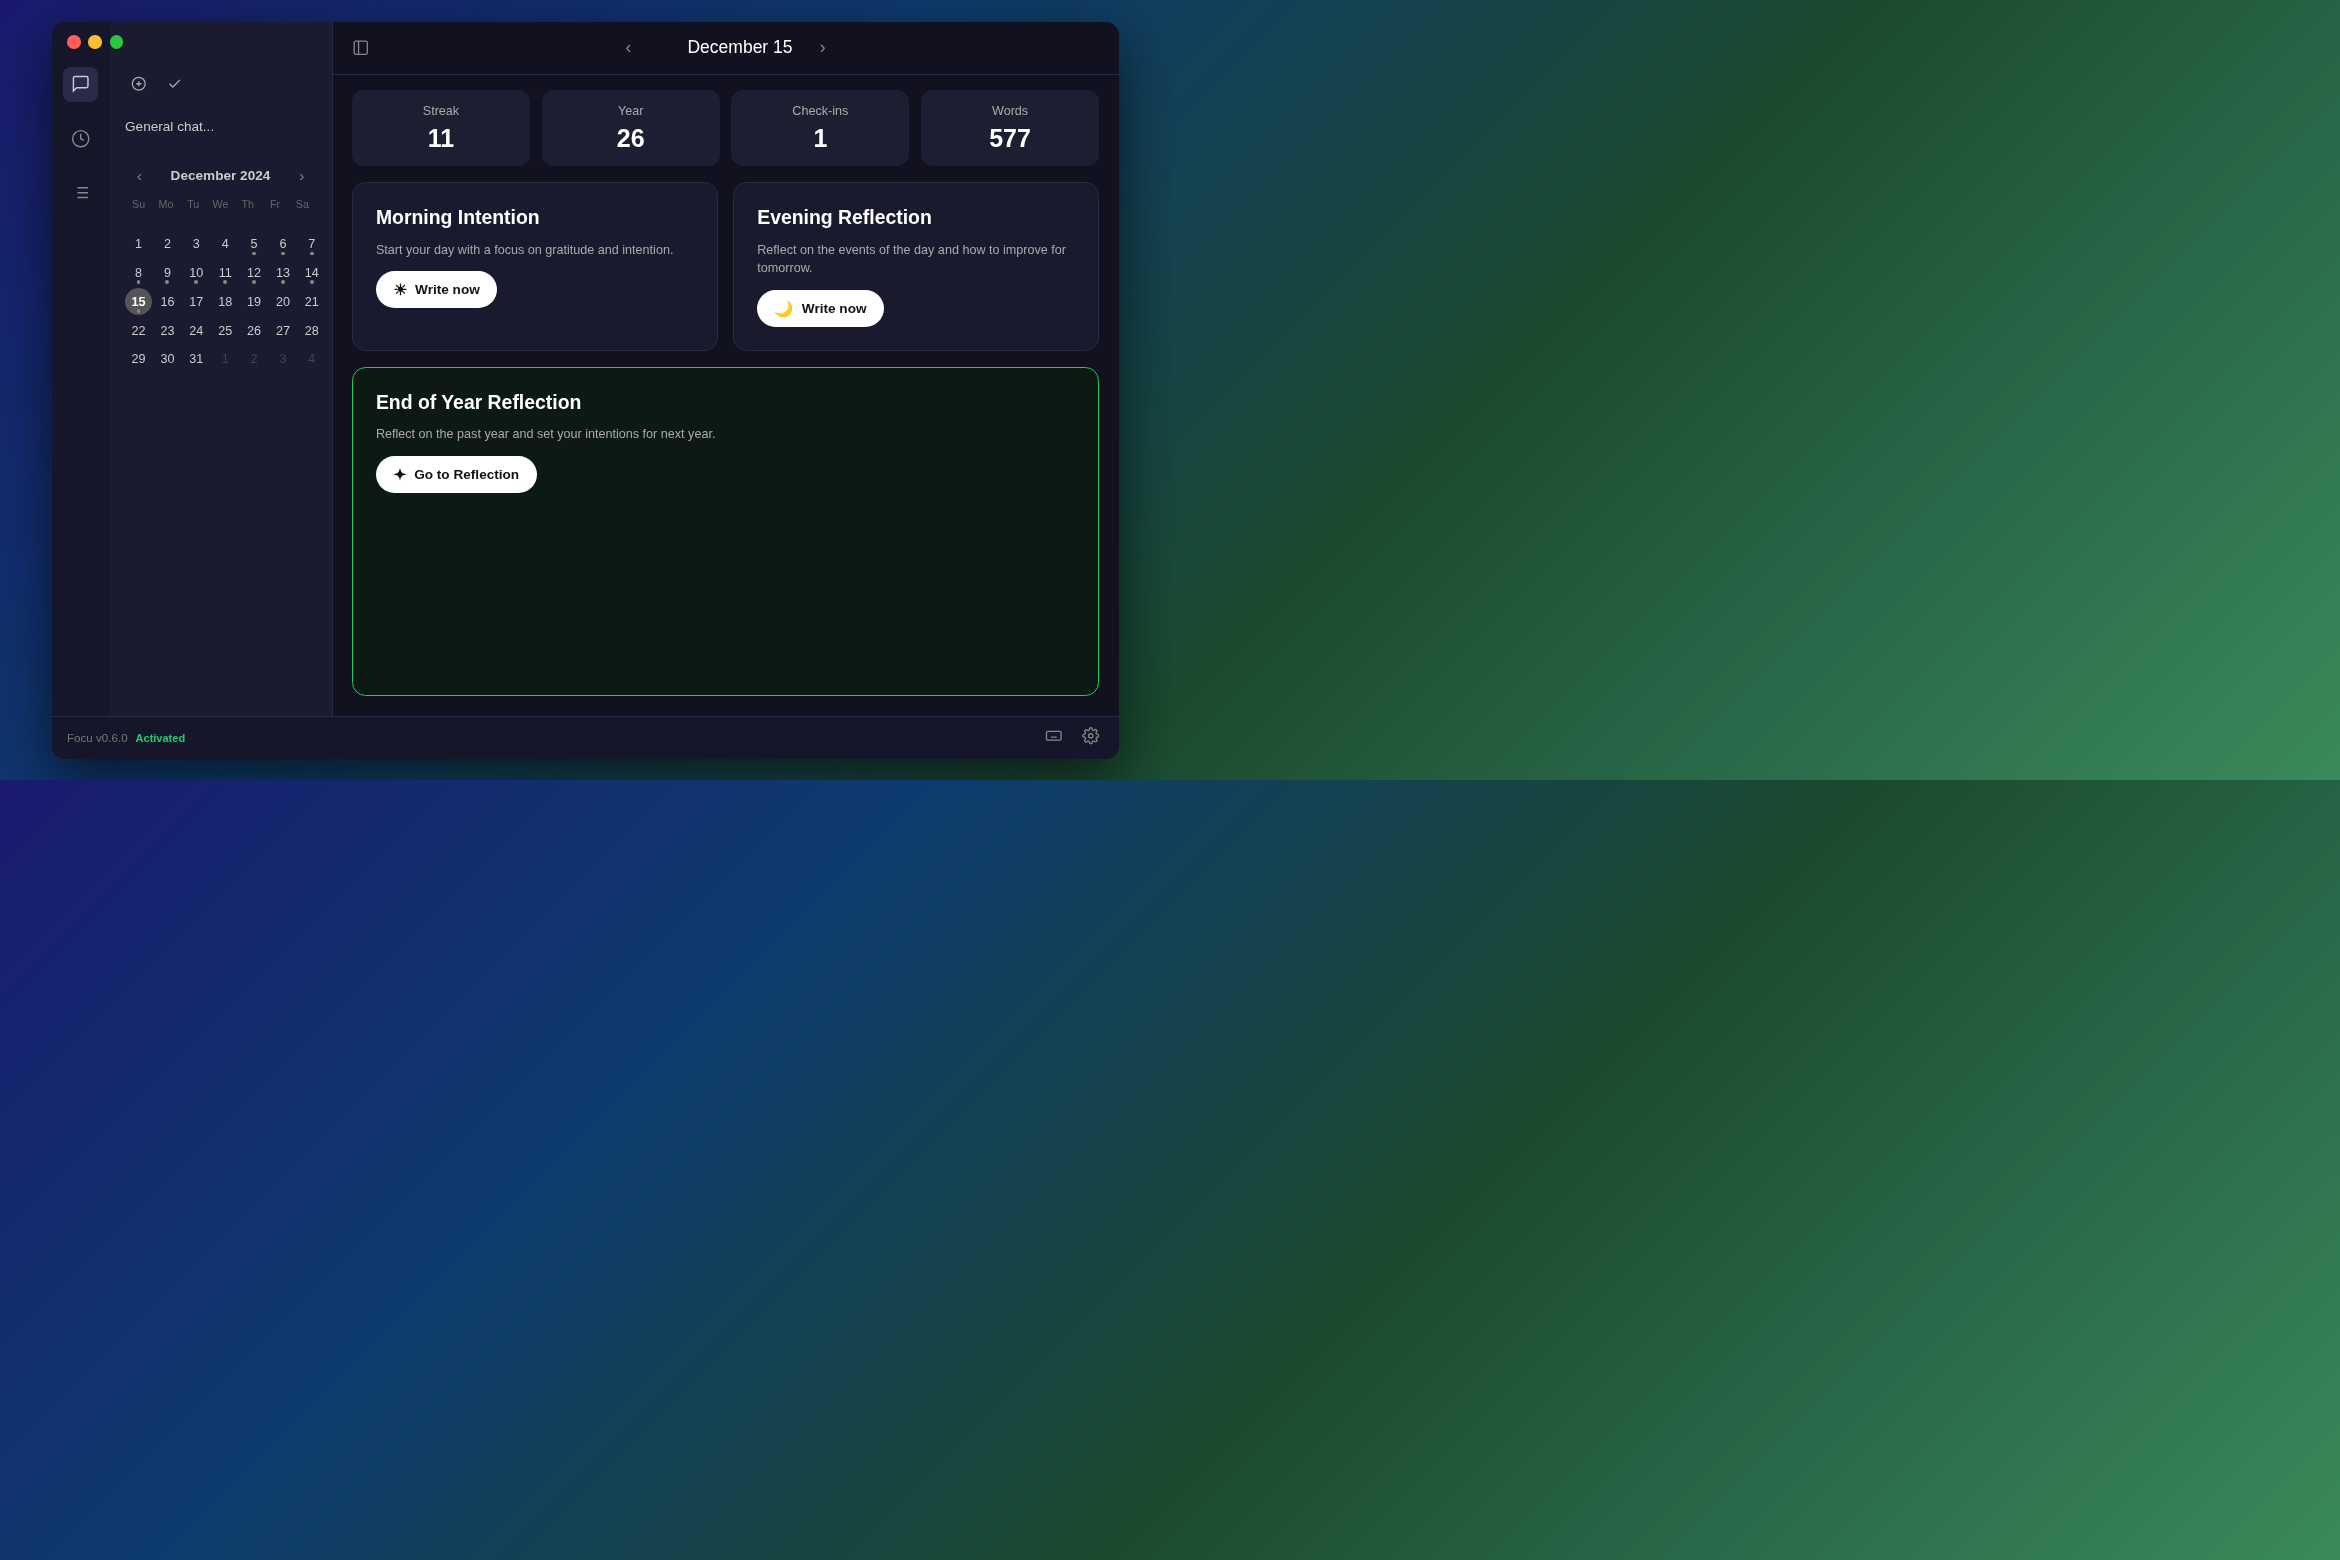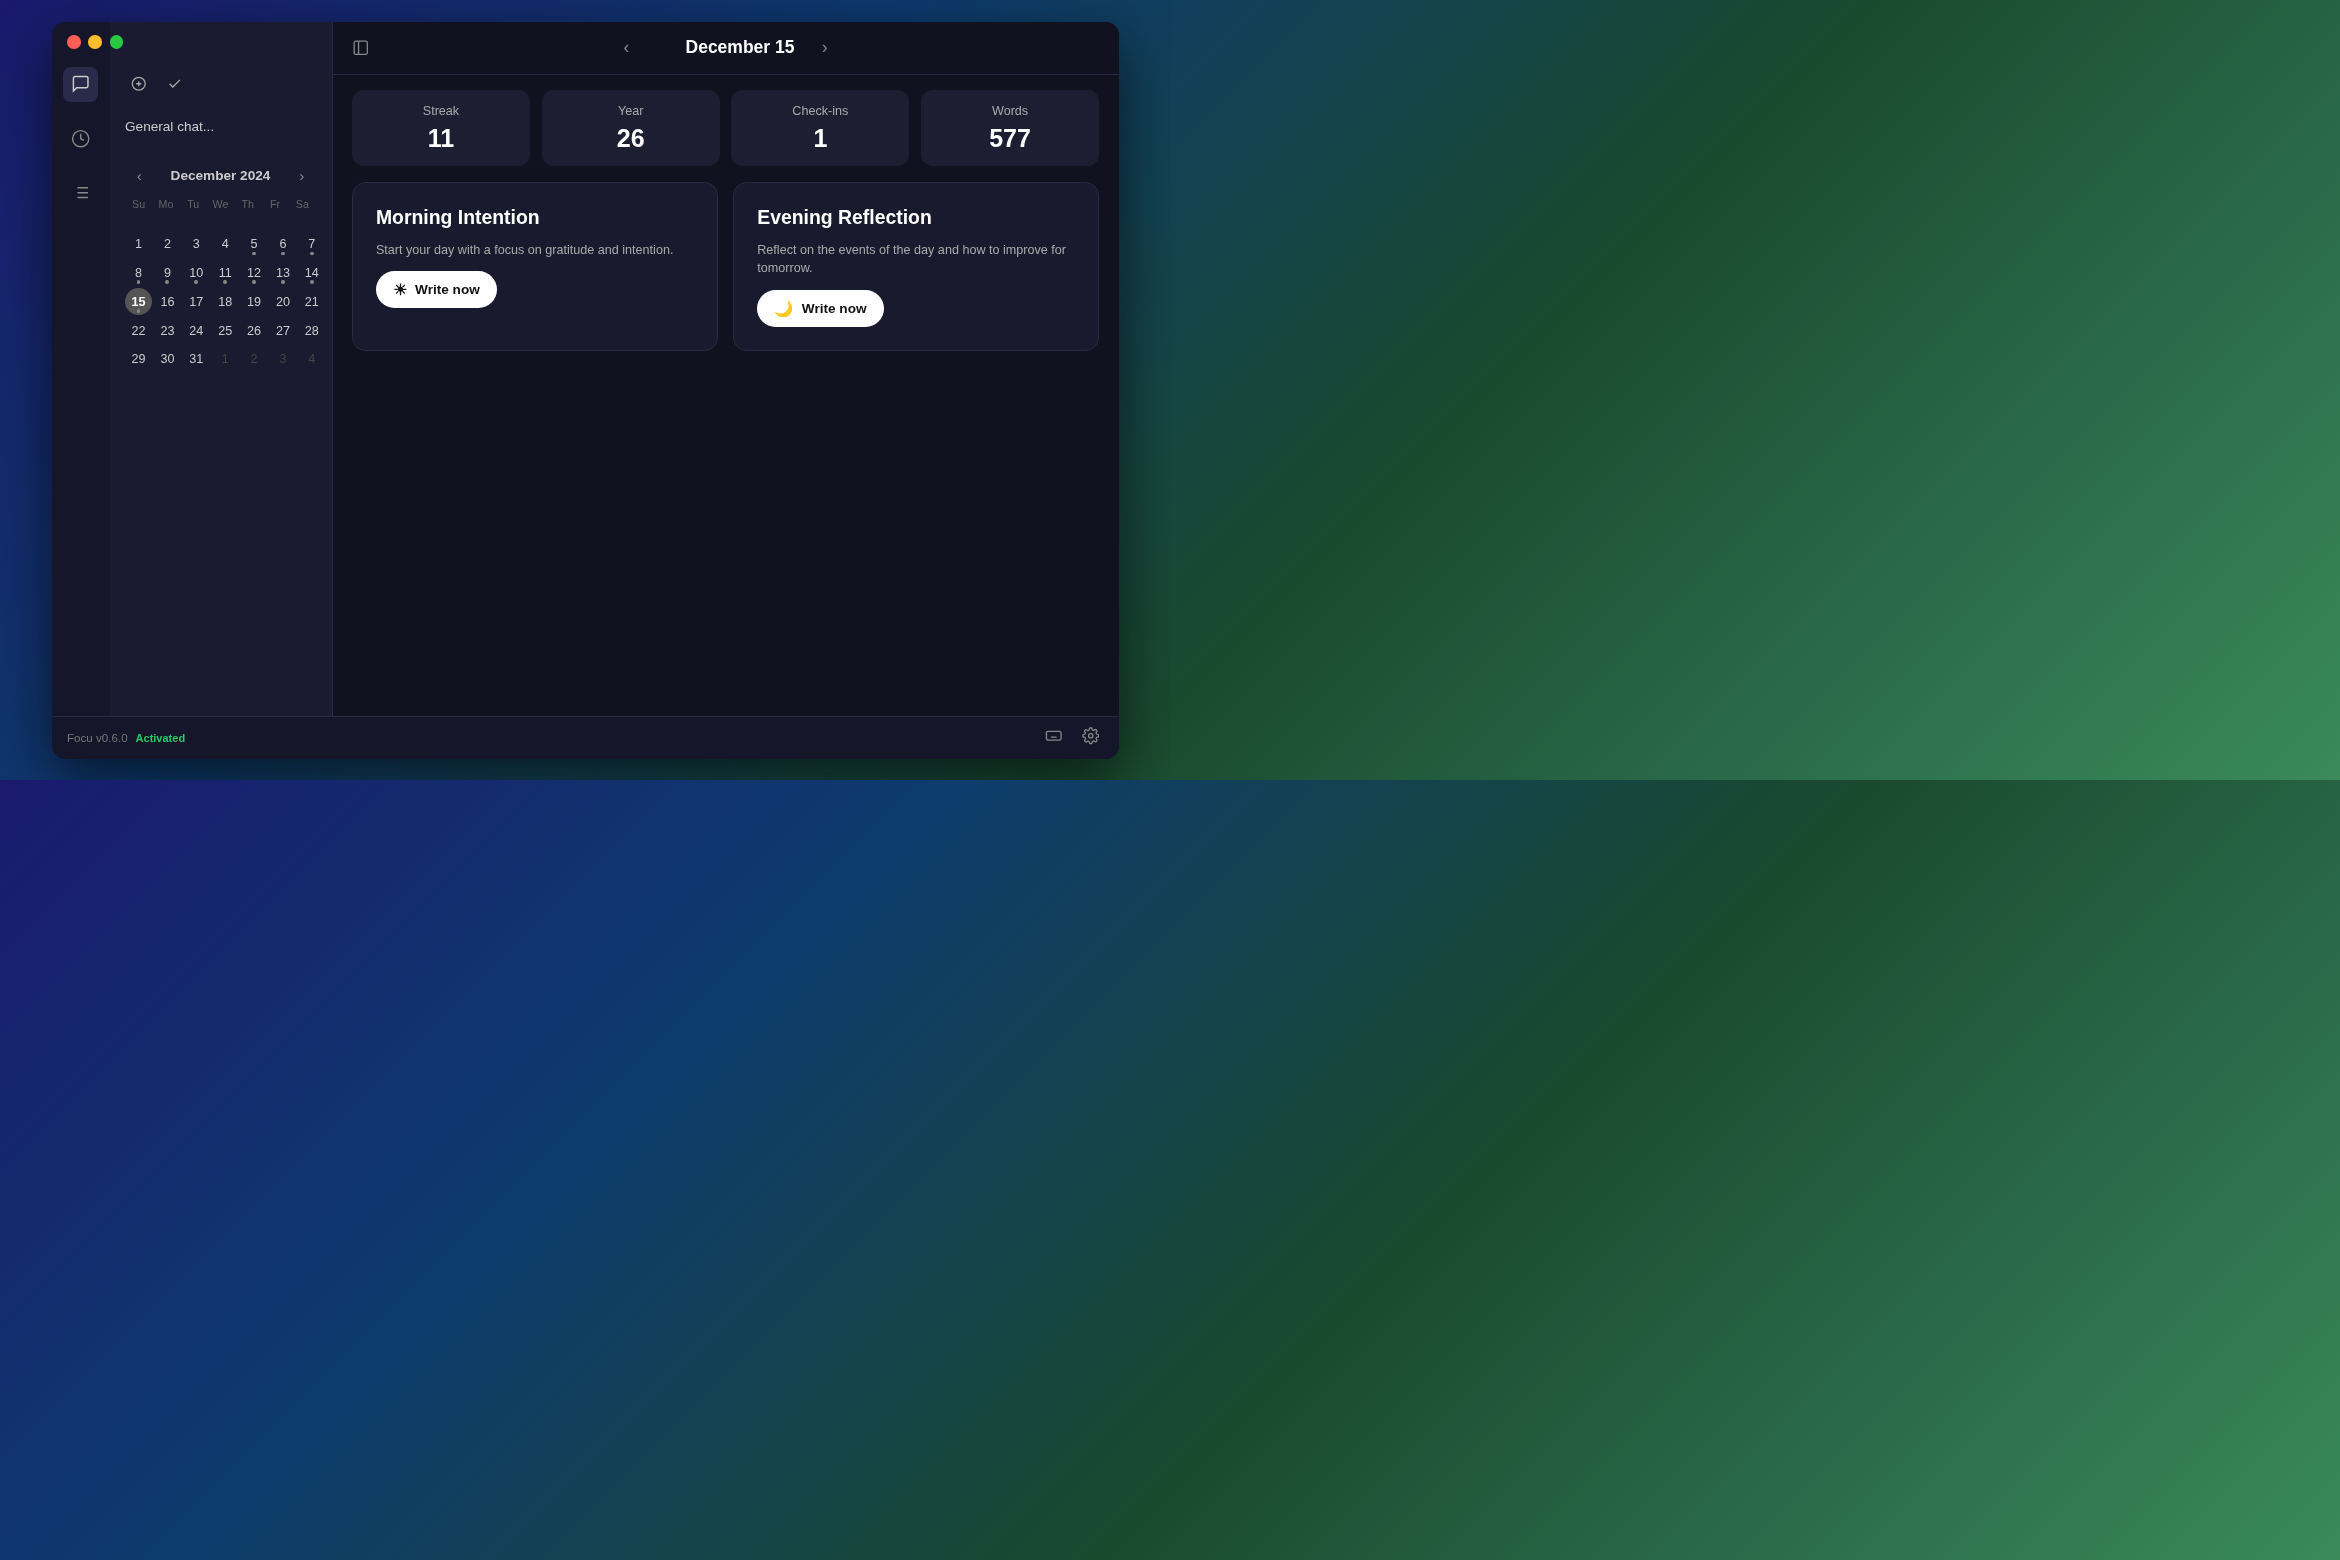--- a/index.html
+++ b/index.html
@@ -165,21 +165,21 @@
       color: #888;
       cursor: pointer;
       font-size: 17.5px;
       padding: 3.9px 7.8px;
       border-radius: 3.9px;
       line-height: 1;
     }
 
     .current-date {
       font-size: 17.5px;
-      font-weight: 700;
+      font-weight: 400;
       color: #fff;
       margin-left: 29px;
     }
 
     
     .stats-row {
       display: flex;
       gap: 11.6px;
       padding: 15.5px 19.4px;
     }
@@ -551,20 +551,28 @@
           <div class="card">
             <span class="card-title">Evening Reflection</span>
             <span class="card-desc">Reflect on the events of the day and how to improve for tomorrow.</span>
             <button class="card-btn">
               <span class="btn-icon">🌙</span>
               <span>Write now</span>
             </button>
           </div>
         </div>
 
+        <div class="card highlighted">
+          <span class="card-title">End of Year Reflection</span>
+          <span class="card-desc">Reflect on the past year and set your intentions for next year.</span>
+          <button class="card-btn">
+            <span class="btn-icon">✦</span>
+            <span>Go to Reflection</span>
+          </button>
+        </div>
       </div>
     </div>
   </div>
 
   <div class="bottom-bar">
     <div class="version-info">
       <span>Focu v0.6.0</span>
       <span class="activated-badge">Activated</span>
     </div>
     <div class="bottom-actions">

